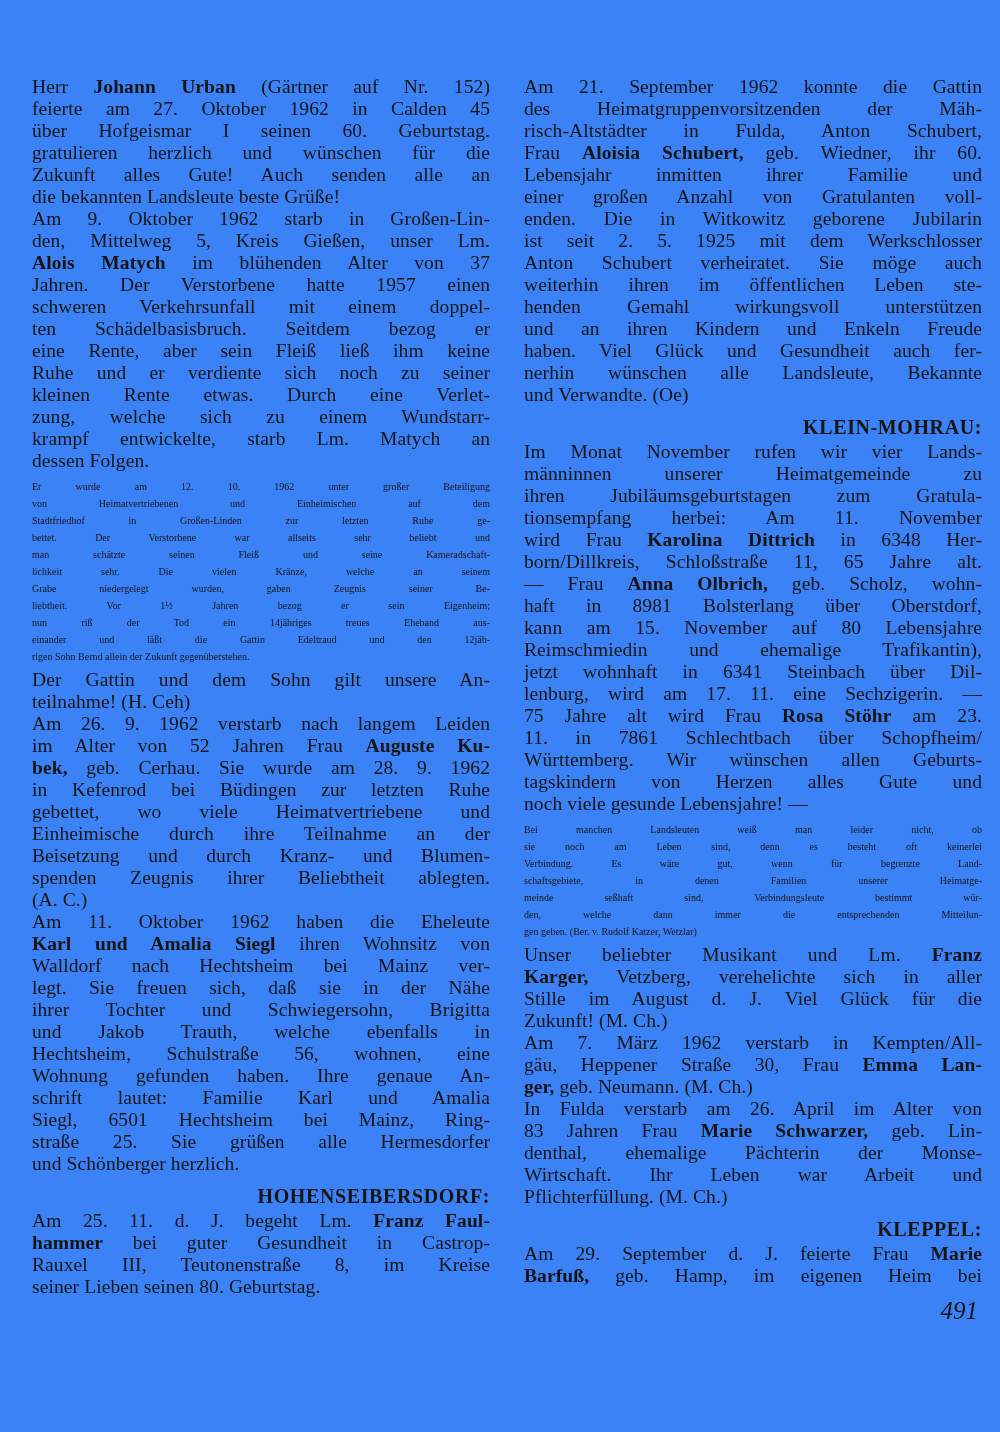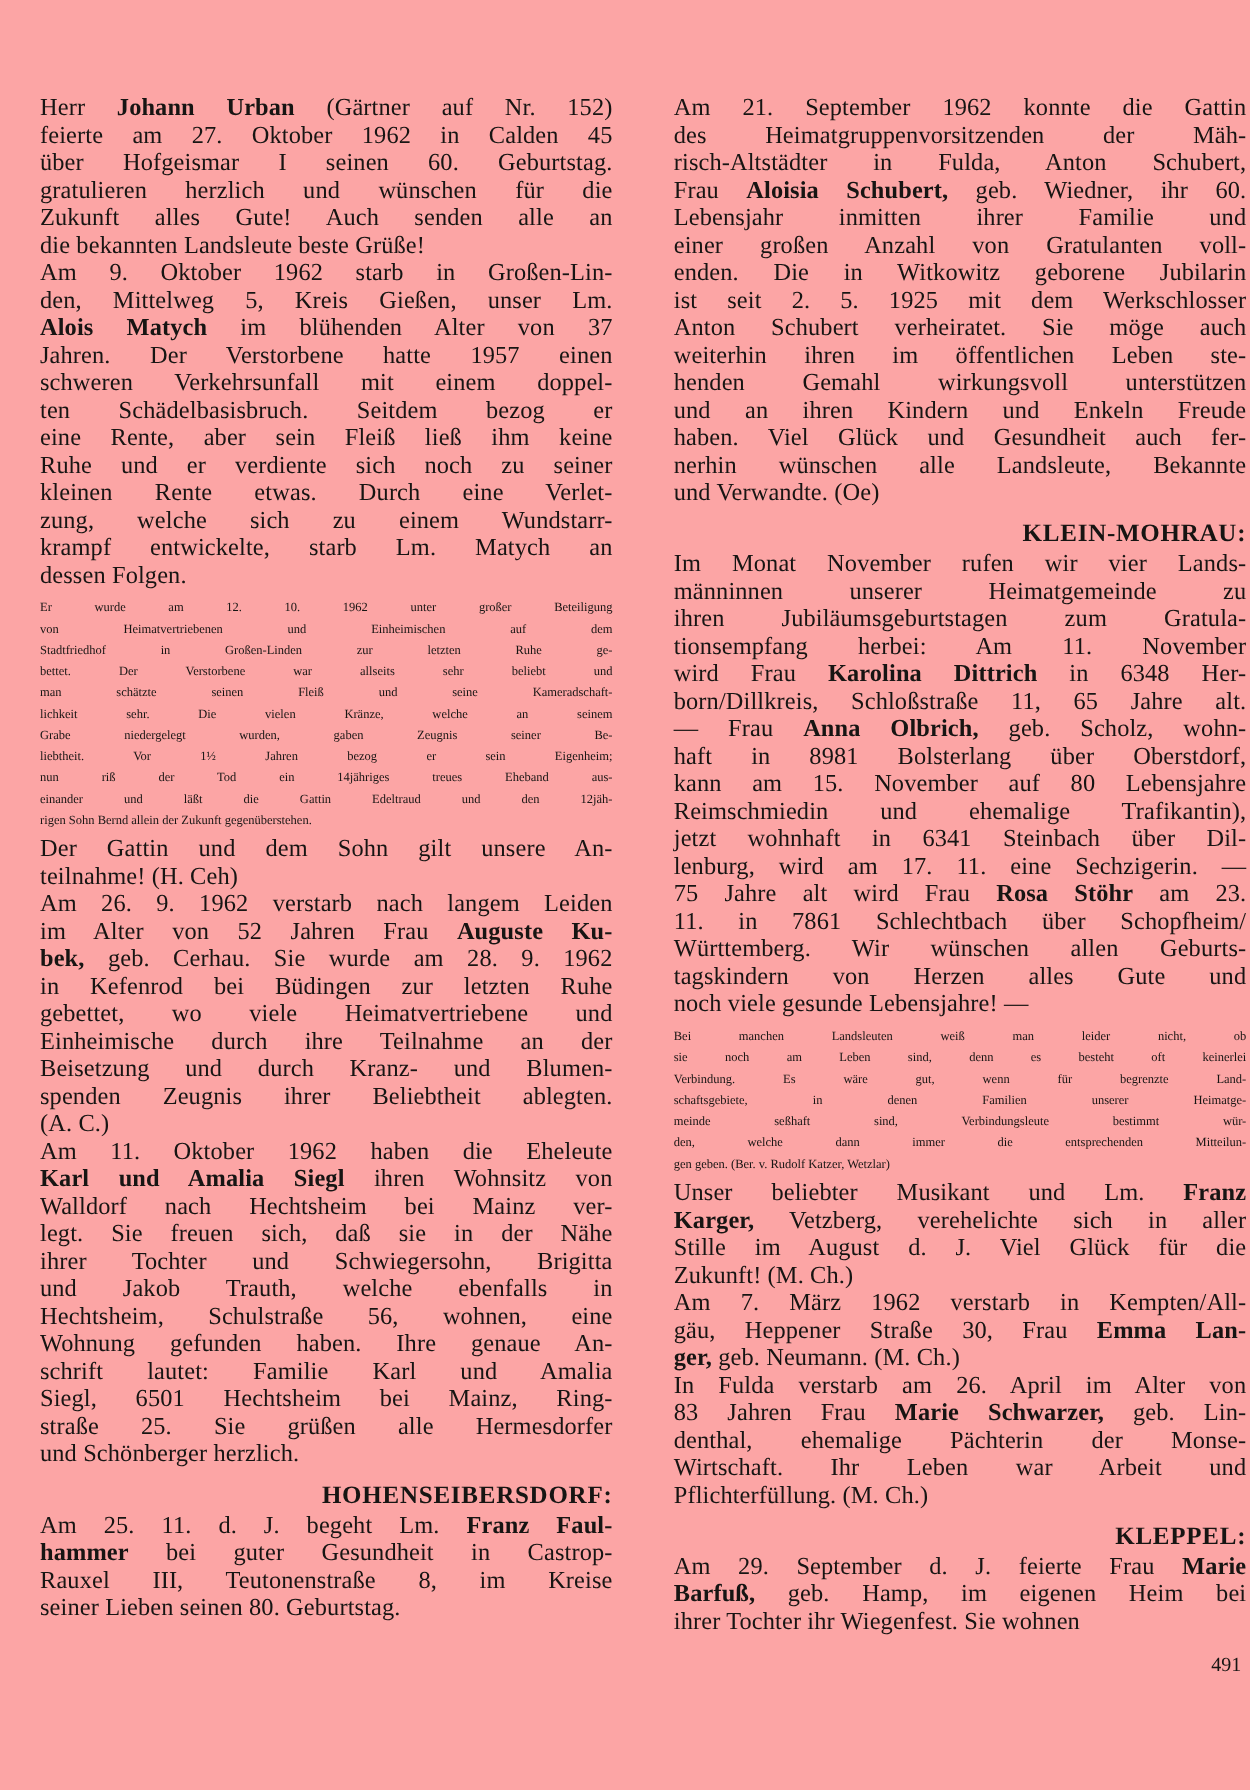--- a/index.html
+++ b/index.html
@@ -5,32 +5,32 @@
   html, body {
     margin: 0;
     padding: 0;
     background: #e8e8e8;
   }
   .page {
     position: relative;
     width: 1000px;
     height: 1432px;
     margin: 0 auto;
-    background: #fca5a5;
+    background: #3b82f6;
     color: #171513;
     font-family: "Liberation Serif", "DejaVu Serif", serif;
     overflow: hidden;
   }
   .column {
     position: absolute;
     top: 76px;
     width: 458px;
   }
   .column.left  { left: 32px; }
-  .column.right { left: 539px; }
+  .column.right { left: 524px; }
 
   .para { margin: 0; }
   .para.normal {
     font-size: 19.5px;
     line-height: 22px;
     letter-spacing: 0.1px;
   }
   .para.small {
     font-size: 10px;
     line-height: 17px;
@@ -49,24 +49,25 @@
   .heading {
     font-size: 20px;
     line-height: 24px;
     font-weight: 700;
     letter-spacing: 0.6px;
     margin: 9px 0 2px 0;
     text-align: right;
   }
   .page-number {
     text-align: right;
-    font-size: 16px;
+    font-size: 25px;
     line-height: 22px;
     margin-top: 13px;
     padding-right: 4px;
+    font-style: italic;
   }
 </style>
 </head>
 <body>
 
 <div class="page">
   <div class="column left">
       <div class="para normal">
         <div class="line">Herr <b>Johann Urban</b> (Gärtner auf Nr. 152)</div>
         <div class="line">feierte am 27. Oktober 1962 in Calden 45</div>
@@ -202,17 +203,16 @@
         <div class="line">In Fulda verstarb am 26. April im Alter von</div>
         <div class="line">83 Jahren Frau <b>Marie Schwarzer,</b> geb. Lin-</div>
         <div class="line">denthal, ehemalige Pächterin der Monse-</div>
         <div class="line">Wirtschaft. Ihr Leben war Arbeit und</div>
         <div class="line last">Pflichterfüllung. (M. Ch.)</div>
       </div>
       <div class="heading">KLEPPEL:</div>
       <div class="para normal">
         <div class="line">Am 29. September d. J. feierte Frau <b>Marie</b></div>
         <div class="line"><b>Barfuß,</b> geb. Hamp, im eigenen Heim bei</div>
-        <div class="line last">ihrer Tochter ihr Wiegenfest. Sie wohnen</div>
       </div>
       <div class="page-number">491</div>
     </div>
 </div>
 
 </body></html>

